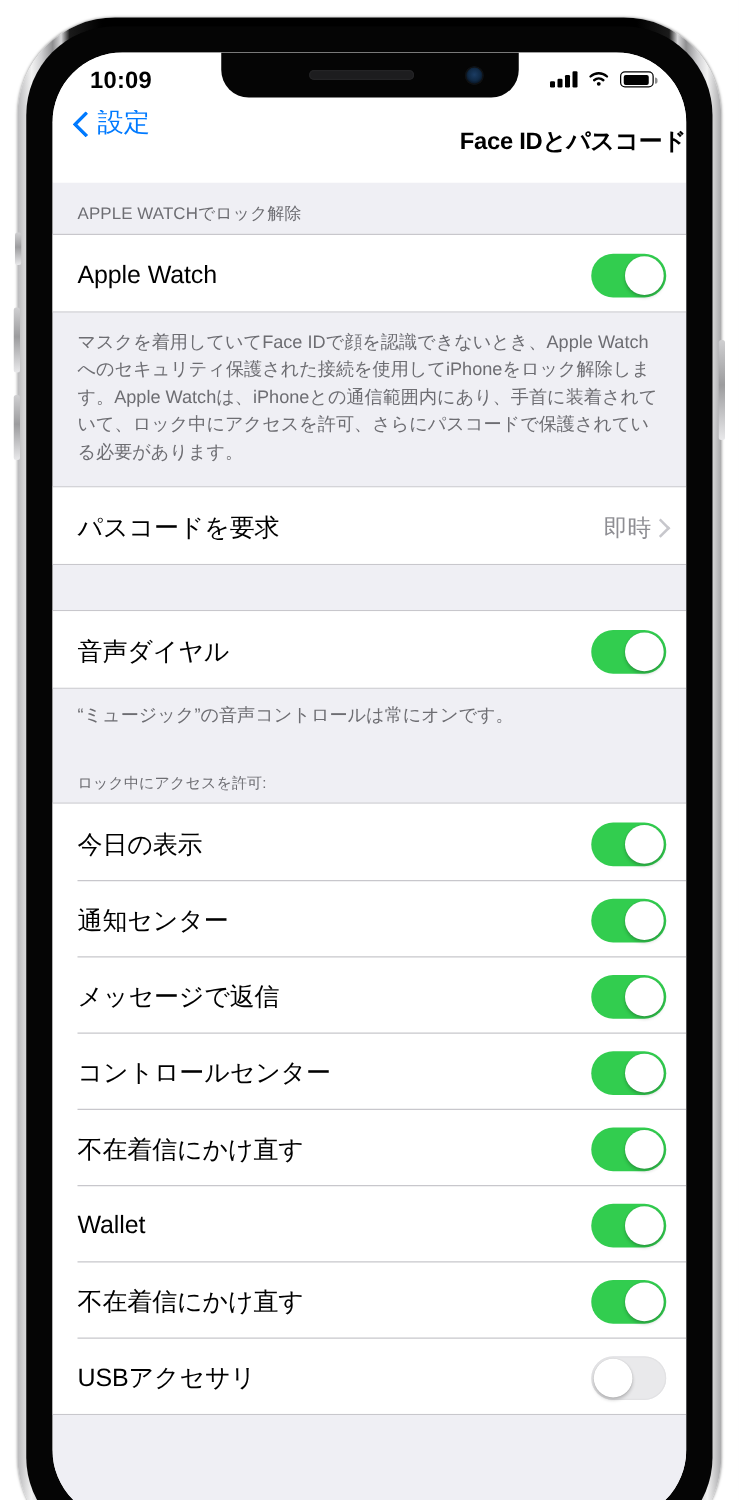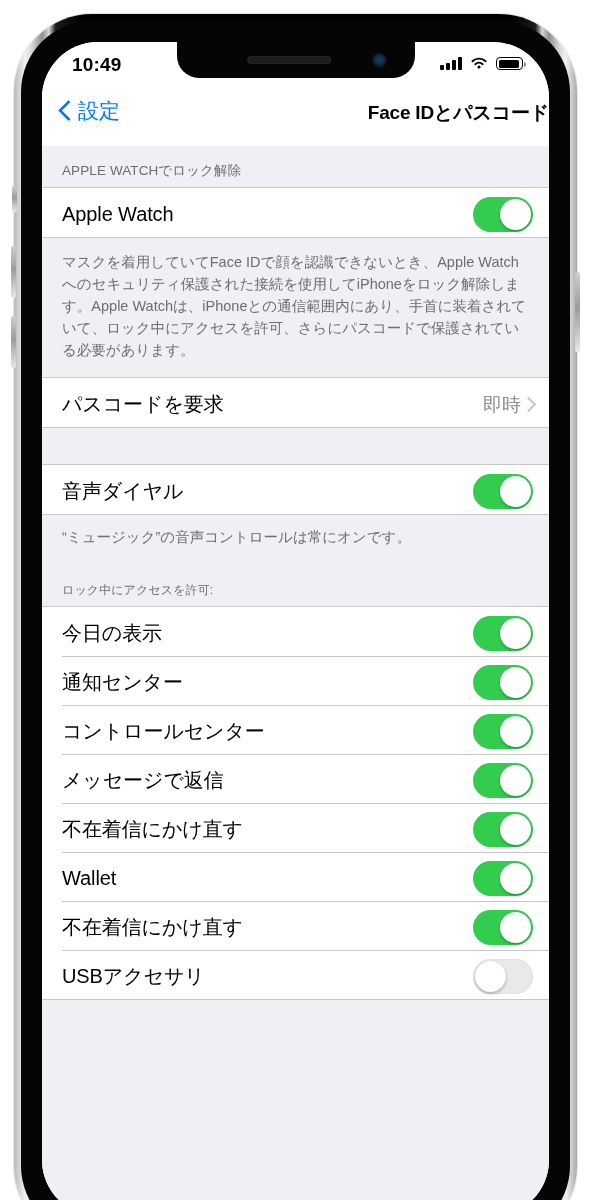--- a/index.html
+++ b/index.html
@@ -164,23 +164,23 @@
   #nav-bar {
     position: absolute;
     top: 46px; left: 0; right: 0;
     height: 58px;
     background: #ffffff;
     z-index: 25;
   }
   #back-button {
     position: absolute;
     left: 16px;
-    top: 11px;
+    top: 0;
     display: flex;
-    align-items: center;
+    align-items: flex-start;
     gap: 7px;
     color: #007aff;
     cursor: pointer;
   }
   #back-chevron {
     width: 13px; height: 22px;
     position: relative;
   }
   #back-chevron::before {
     content: "";
@@ -229,21 +229,21 @@
 
   .cells {
     background: #ffffff;
     border-top: 0.5px solid #c8c7cc;
     border-bottom: 0.5px solid #c8c7cc;
   }
   .cell {
     position: relative;
     display: flex;
     align-items: center;
-    height: 49px;
+    height: 61px;
     padding: 4px 16px 0 20px;
     background: #ffffff;
     box-sizing: border-box;
   }
   .cell + .cell::before {
     content: "";
     position: absolute;
     left: 20px; right: 0; top: 0;
     height: 0.5px;
     background: #c8c7cc;
@@ -318,21 +318,21 @@
 
   <div id="phone-bezel">
     <div id="screen">
 
       <div id="notch">
         <div id="earpiece"></div>
         <div id="front-camera"></div>
       </div>
 
       <div id="status-bar">
-        <div id="status-time">10:49</div>
+        <div id="status-time">10:09</div>
         <div id="status-right">
           <div class="bars">
             <i></i>
               <i></i>
               <i></i>
               <i></i>
           </div>
           <svg width="20" height="15" viewBox="0 0 20 15">
             <path d="M10 12.6a1.55 1.55 0 1 0 0-3.1 1.55 1.55 0 0 0 0 3.1z" fill="#000"></path>
             <path d="M6.3 8.2a5.6 5.6 0 0 1 7.4 0" stroke="#000" stroke-width="1.9" fill="none" stroke-linecap="round"></path>
@@ -397,27 +397,27 @@
                 <div class="knob"></div>
               </div>
             </div>
             <div class="cell">
               <div class="cell-label">通知センター</div>
               <div class="toggle on">
                 <div class="knob"></div>
               </div>
             </div>
             <div class="cell">
+              <div class="cell-label">メッセージで返信</div>
+              <div class="toggle on">
+                <div class="knob"></div>
+              </div>
+            </div>
+            <div class="cell">
               <div class="cell-label">コントロールセンター</div>
-              <div class="toggle on">
-                <div class="knob"></div>
-              </div>
-            </div>
-            <div class="cell">
-              <div class="cell-label">メッセージで返信</div>
               <div class="toggle on">
                 <div class="knob"></div>
               </div>
             </div>
             <div class="cell">
               <div class="cell-label">不在着信にかけ直す</div>
               <div class="toggle on">
                 <div class="knob"></div>
               </div>
             </div>

